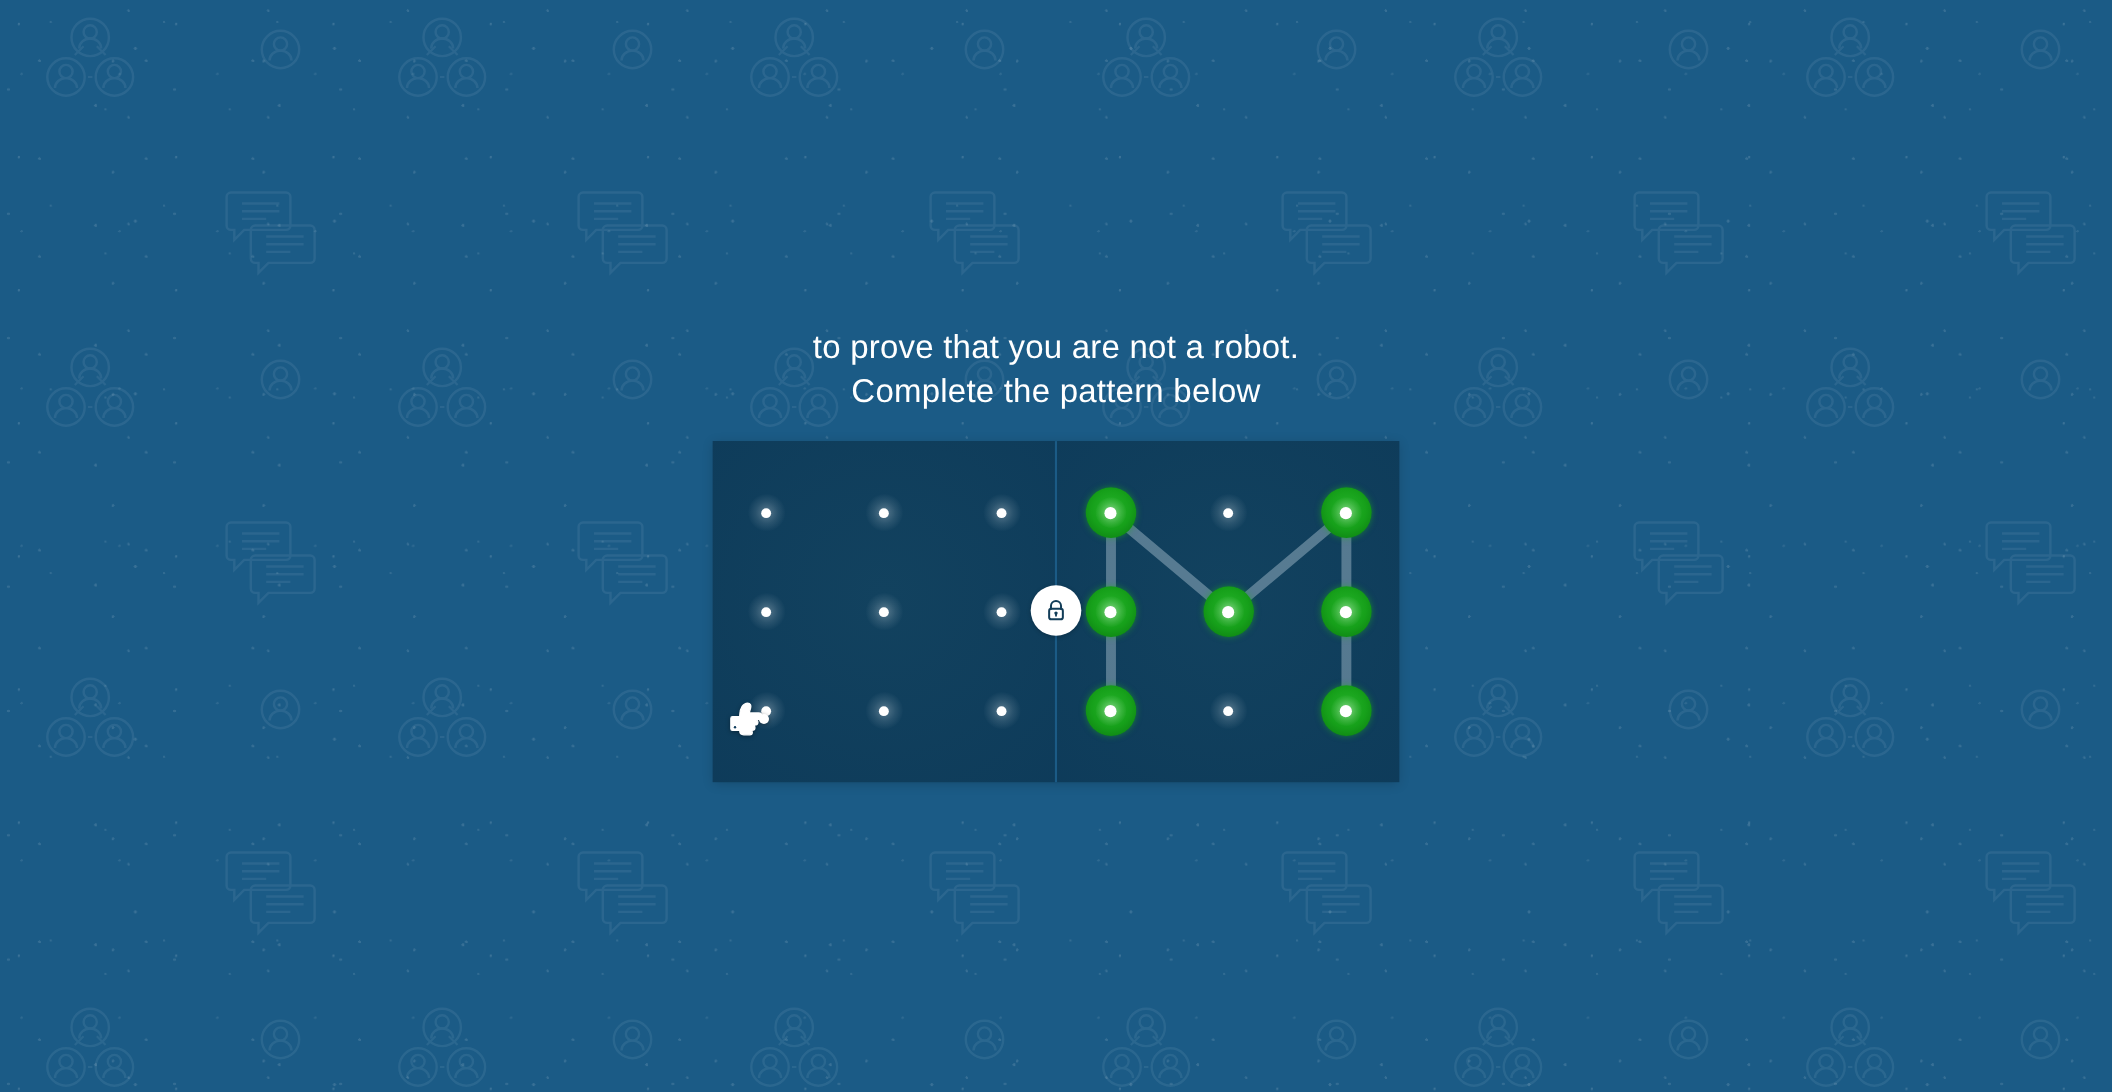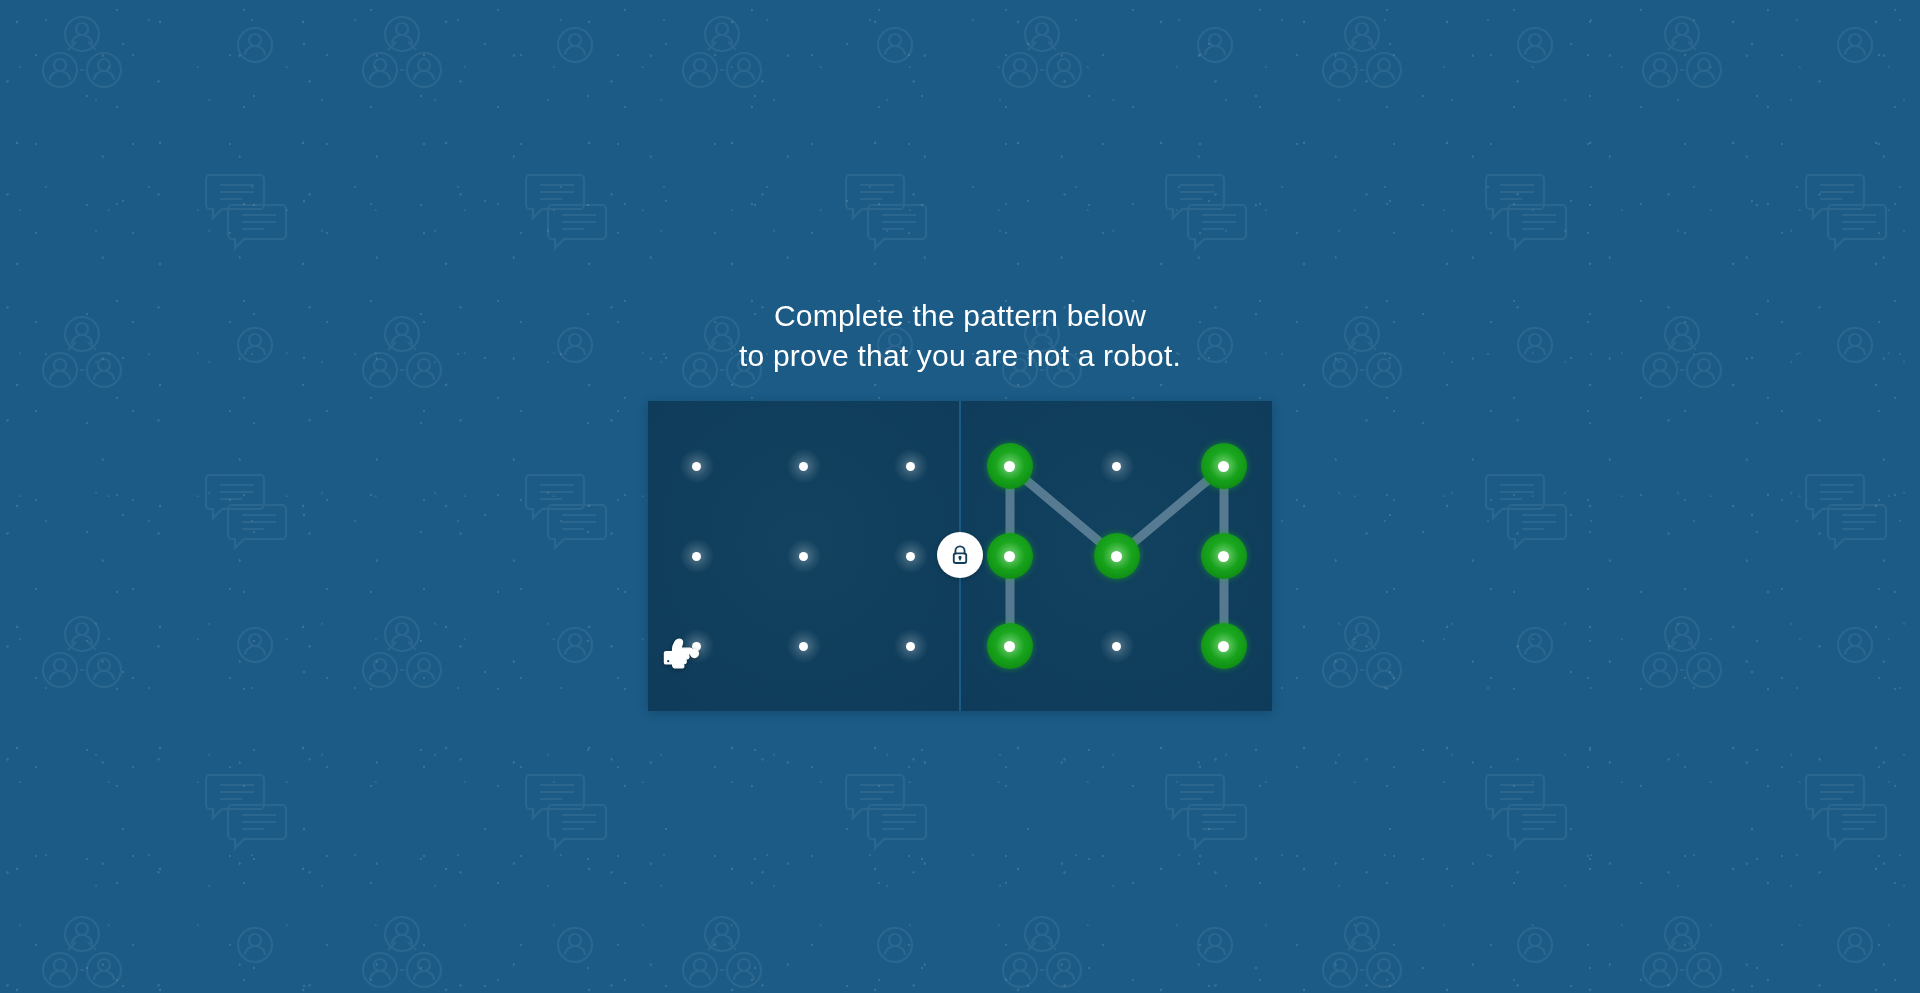--- a/index.html
+++ b/index.html
@@ -189,22 +189,22 @@
           <use href="#bg-usergroup" x="60" y="70"></use>
           <use href="#bg-chatpair" x="210" y="175"></use>
           <use href="#bg-user" x="255" y="45"></use>
         </pattern>
       </defs>
       <rect x="-20" y="-20" width="1980" height="1050" fill="url(#bgpat)"></rect>
     </svg>
   </div>
 
   <div id="prompt">
+    <span class="line">to prove that you are not a robot.</span>
     <span class="line">Complete the pattern below</span>
-    <span class="line">to prove that you are not a robot.</span>
   </div>
 
   <div id="panel">
 
     <div class="pane left">
       <div class="grid" id="grid-left">
           <div class="node" style="left: 0px; top: 0px;">
             <div class="halo"></div>
             <div class="pip"></div>
           </div>

